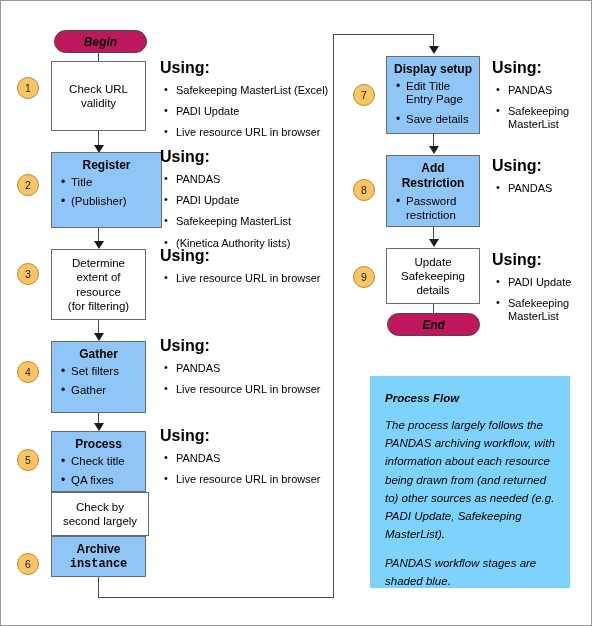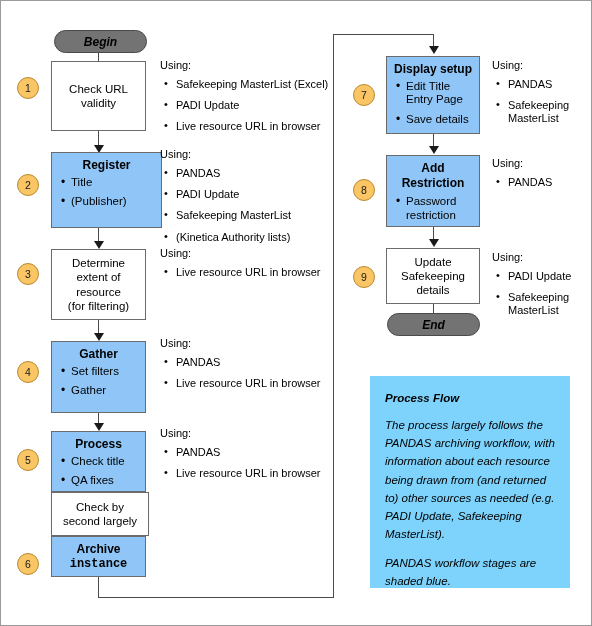--- a/index.html
+++ b/index.html
@@ -18,21 +18,21 @@
     border: 1px solid #9a9a9a;
     box-sizing: border-box;
     overflow: hidden;
   }
 
   
   .abs { position: absolute; box-sizing: border-box; }
 
   
   .pill {
-    background: #737373;
+    background: #be185d;
     border: 1px solid #4a4a4a;
     border-radius: 999px;
     display: flex;
     align-items: center;
     justify-content: center;
     font-style: italic;
     font-weight: bold;
     font-size: 12px;
     color: #000;
   }
@@ -88,23 +88,23 @@
     display: flex;
     align-items: center;
     justify-content: center;
     font-size: 10.5px;
     color: #1a1a1a;
   }
 
   
   .using { font-size: 11px; color: #000; }
   .using .uhead {
-    font-weight: normal;
+    font-weight: bold;
     margin: 0 0 7px 0;
-    font-size: 11px;
+    font-size: 16px;
   }
   .using ul {
     margin: 0;
     padding: 0 0 0 16px;
     list-style: none;
   }
   .using ul li {
     position: relative;
     margin: 0 0 8px 0;
     line-height: 1.2;

